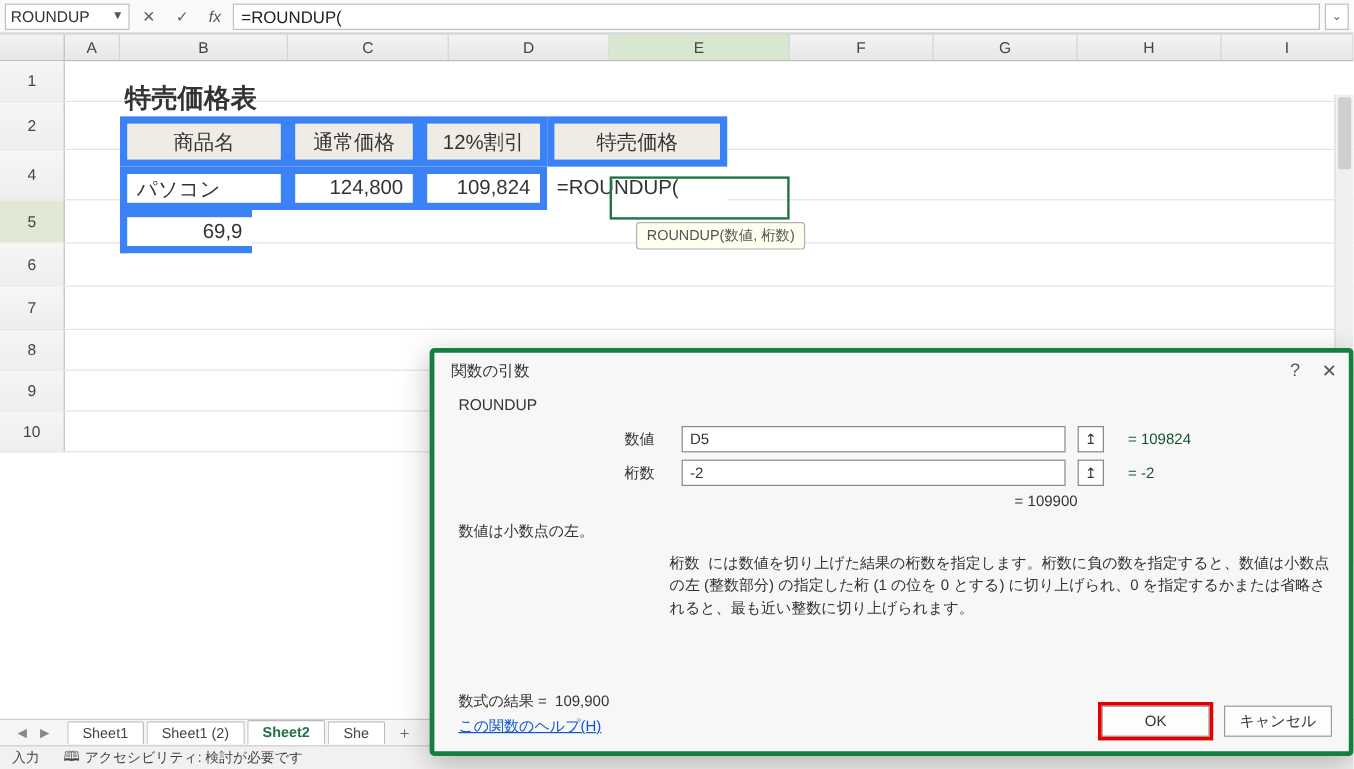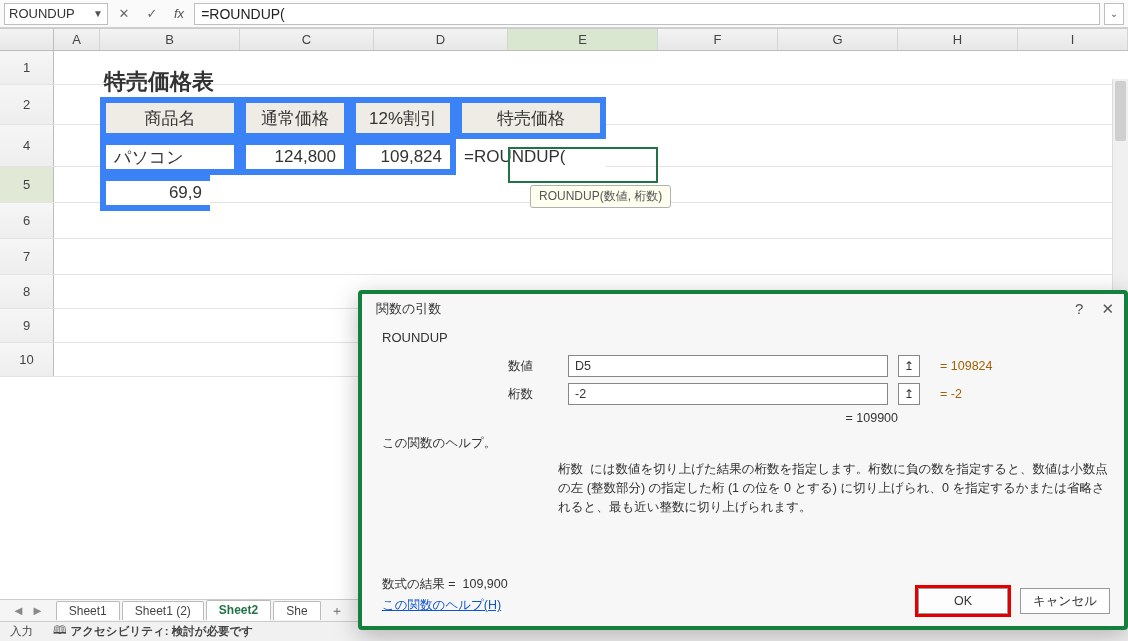--- a/index.html
+++ b/index.html
@@ -184,30 +184,30 @@
     display:flex; align-items:center; justify-content:space-between;
     padding:6px 10px 4px 14px;
     font-size:13px;
   }
   .dlg-title .rbtns { display:flex; gap:18px; color:#555; font-size:15px;}
   .dlg-body { padding:6px 16px 8px 16px; }
   .fn-name { font-size:13px; margin:2px 0 10px 4px; }
   .arg-row {
     display:flex; align-items:center; gap:10px; margin:6px 0; padding-left:130px;
   }
-  .arg-label { width:50px; text-align:left; }
+  .arg-label { width:50px; text-align:center; }
   .arg-input {
     width:320px; height:22px; border:1px solid #888; background:#fff;
     padding:0 6px; display:flex; align-items:center;
   }
   .arg-refbtn {
     width:22px; height:22px; border:1px solid #888; background:#fff;
     display:flex; align-items:center; justify-content:center; font-size:12px;
   }
-  .arg-eq { color:#a16207; margin-left:10px; }
+  .arg-eq { color:#14532d; margin-left:10px; }
   .result-line { text-align:right; padding-right:210px; margin:6px 0; }
   .desc1 { margin:10px 0 6px 4px; }
   .desc2 { margin:8px 0 6px 180px; line-height:1.5; }
   .desc2 b { font-weight:normal; }
   .formula-result{ margin:14px 0 4px 4px;text-align:right; }
   .help-link { color:#1155cc; text-decoration:underline; margin-left:4px;}
   .dlg-bottom {
     position:absolute; left:0; right:0; bottom:0;
     display:flex; justify-content:space-between; align-items:flex-end;
     padding:10px 14px 12px 16px;
@@ -334,21 +334,21 @@
   <div class="tab">Sheet1 (2)</div>
   <div class="tab active">Sheet2</div>
   <div class="tab">She</div>
   <div class="add-tab">＋</div>
 </div>
 
 <div class="status-bar">
   <span>入力</span>
   <span style="display:flex;align-items:center;gap:4px;">
     <span>🕮</span>
-    <span style="font-weight:bold">アクセシビリティ: 検討が必要です</span>
+    <span style="font-weight:normal">アクセシビリティ: 検討が必要です</span>
   </span>
 </div>
 
 <div class="dialog">
   <div class="dlg-title">
     <span>関数の引数</span>
     <span class="rbtns">
       <span>?</span>
       <span>✕</span>
     </span>
@@ -369,21 +369,21 @@
       <div class="arg-label">桁数</div>
       <div class="arg-input">
           <span>-2</span>
         </div>
       <div class="arg-refbtn">↥</div>
       <div class="arg-eq">= <span>-2</span></div>
     </div>
 
     <div class="result-line">= <span>109900</span></div>
 
-    <div class="desc1">この関数のヘルプ。</div>
+    <div class="desc1">数値は小数点の左。</div>
     <div class="desc2">
       <b>桁数</b>&nbsp;&nbsp;<span>には数値を切り上げた結果の桁数を指定します。桁数に負の数を指定すると、数値は小数点の左 (整数部分) の指定した桁 (1 の位を 0 とする) に切り上げられ、0 を指定するかまたは省略されると、最も近い整数に切り上げられます。</span>
     </div>
   </div>
 
   <div class="dlg-bottom">
     <div>
       <div class="formula-result">
         <span>数式の結果 =</span>&nbsp;&nbsp;<span>109,900</span>
       </div>

